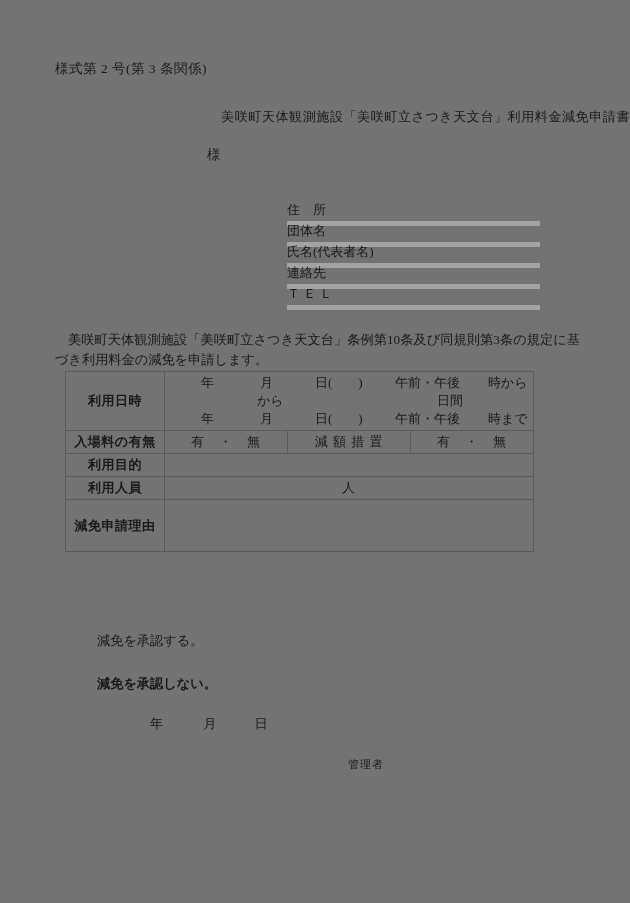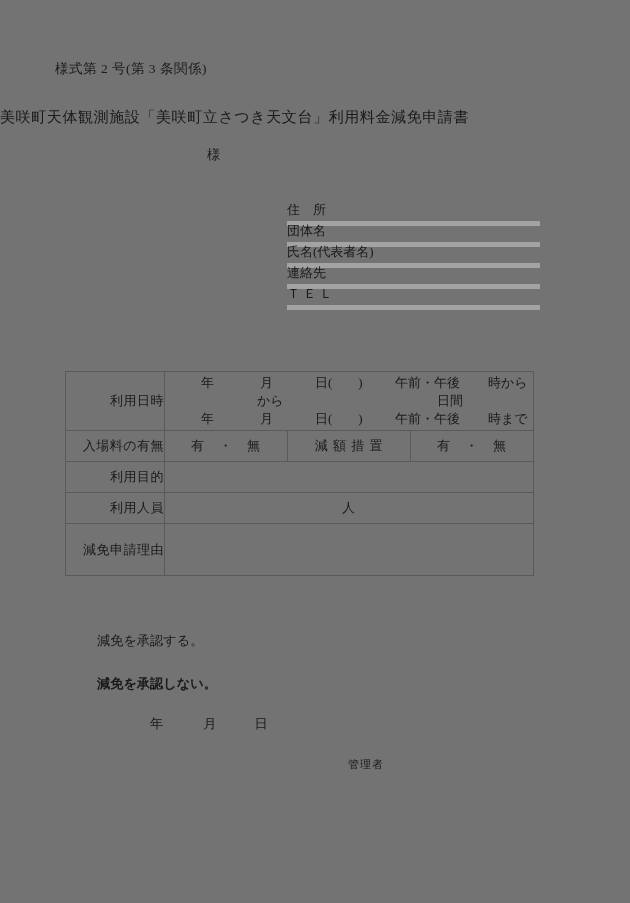--- a/index.html
+++ b/index.html
@@ -24,22 +24,22 @@
     top: 60px;
     font-size: 13.5px;
     letter-spacing: 0.5px;
     white-space: nowrap;
   }
   .doc-title {
     position: absolute;
     left: 0;
     top: 108px;
     width: 630px;
-    text-align: left;
-    font-size: 15px;
+    text-align: right;
+    font-size: 13px;
     letter-spacing: 0.6px;
     white-space: nowrap;
   }
   .addressee {
     position: absolute;
     left: 207px;
     top: 146px;
     font-size: 13.5px;
   }
 
@@ -86,25 +86,26 @@
     table-layout: fixed;
     font-size: 13px;
   }
   .form-table td {
     border: 1px solid #5a5a5a;
     padding: 0;
     vertical-align: middle;
   }
   .lbl-col {
     width: 98px;
-    text-align: right;
+    text-align: center;
     letter-spacing: 0.5px;
+    font-weight: bold;
   }
   .r-datetime { height: 59px; }
-  .r-std { height: 31px; }
+  .r-std { height: 23px; }
   .r-reason { height: 52px; }
 
   .dt-lines {
     padding: 2px 0 2px 0;
   }
   .dt-line {
     display: block;
     height: 18px;
     line-height: 18px;
     position: relative;
@@ -194,20 +195,21 @@
       <span class="applicant-label">氏名(代表者名)</span>
     </div>
     <div class="applicant-row">
       <span class="applicant-label">連絡先</span>
     </div>
     <div class="applicant-row">
       <span class="applicant-label">Ｔ Ｅ Ｌ</span>
     </div>
   </div>
 
+  <div class="body-text">美咲町天体観測施設「美咲町立さつき天文台」条例第10条及び同規則第3条の規定に基づき利用料金の減免を申請します。</div>
 
   <table class="form-table">
     <tbody>
       <tr class="r-datetime">
         <td class="lbl-col">利用日時</td>
         <td colspan="3" class="dt-lines">
           <span class="dt-line">
             <span class="p-year">年</span>
             <span class="p-month">月</span>
             <span class="p-day">日(　　)</span>

